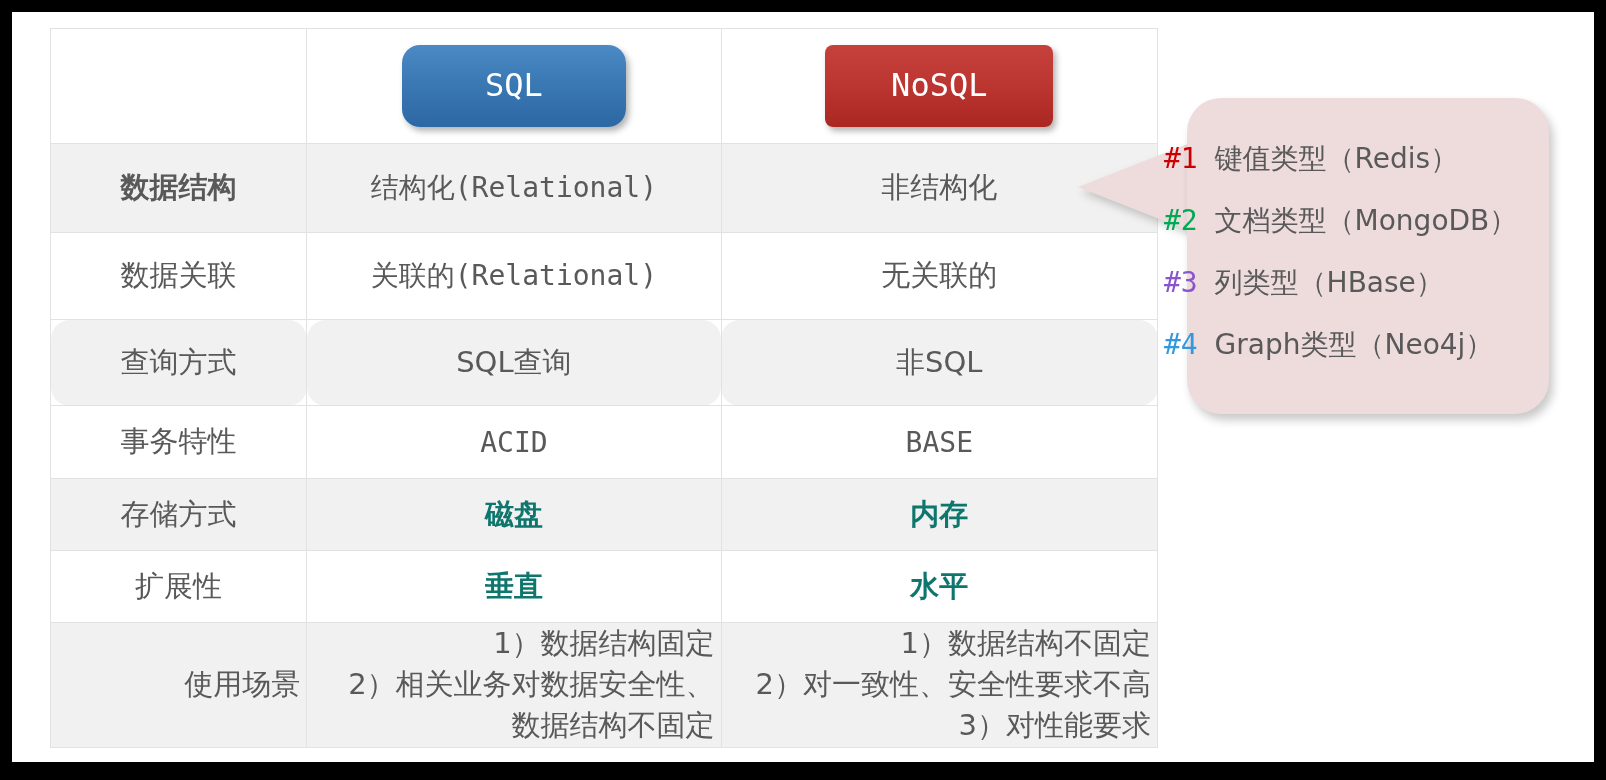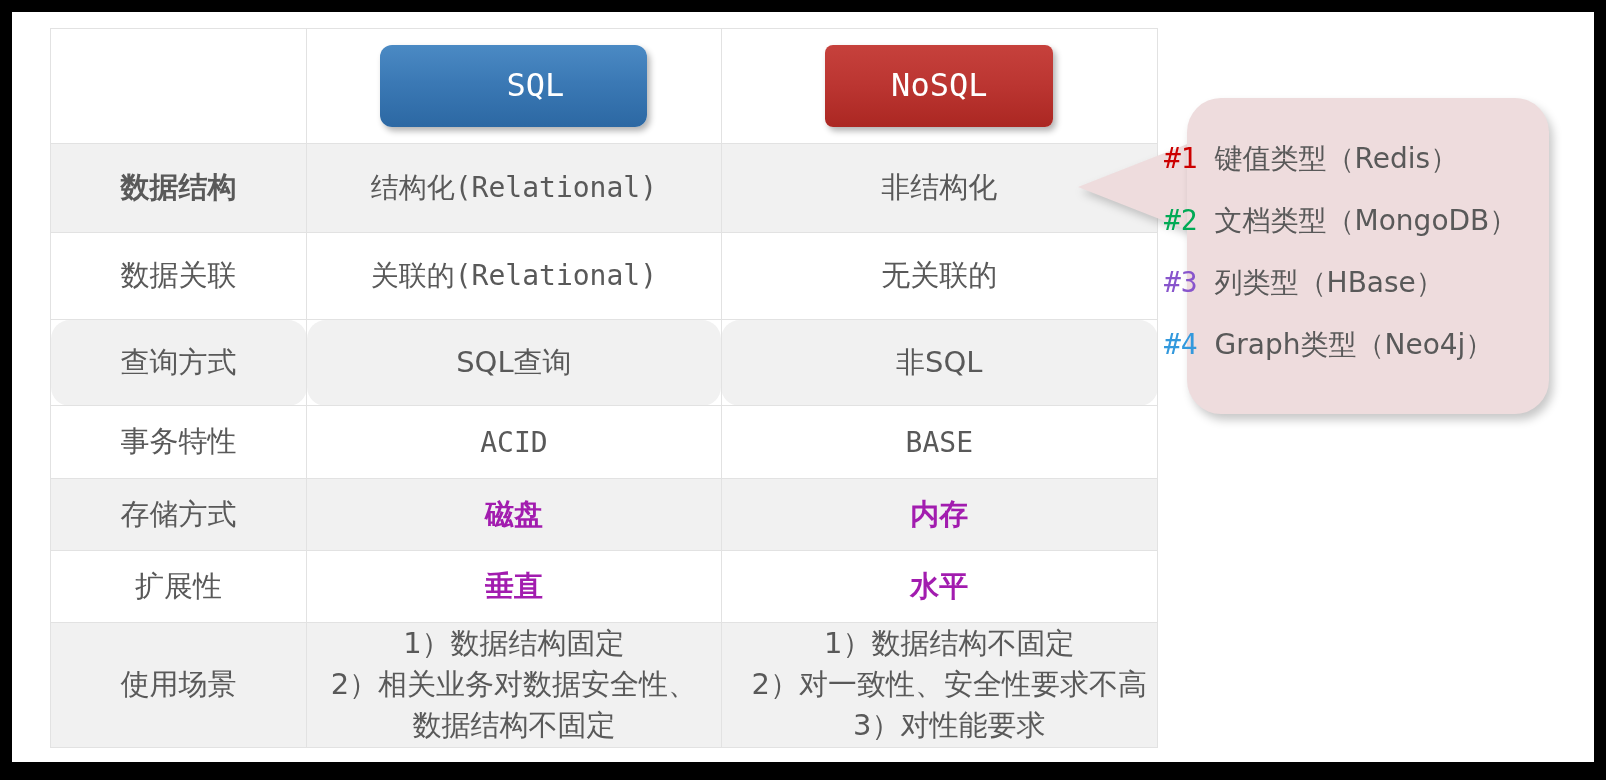--- a/index.html
+++ b/index.html
@@ -53,48 +53,47 @@
   col.c-nosql { width: 436px; }
 
   tr.alt td { background: #f1f1f1; }
   tr.plain td { background: #ffffff; }
 
   td.key {
     color: #1c1c1c;
     font-size: 30px;
   }
   td.key.bold { font-weight: bold; }
-  td.val.strong { color: #a21caf; font-weight: bold; }
+  td.val.strong { color: #0f766e; font-weight: bold; }
   td.val.mono   { font-family: "DejaVu Sans Mono", "Liberation Mono", monospace; font-size: 28px; }
 
   tr.r-head td { height: 114px; background:#ffffff; }
   tr.r1 td { height: 88px; }
   tr.r2 td { height: 86px; }
   tr.r3 td { height: 85px; border-radius: 19px; }
   tr.r4 td { height: 72px; }
   tr.r5 td { height: 71px; margin-top: 6px; }
   tr.r6 td { height: 71px; }
-  tr.r7 td { height: 120px; }
+  tr.r7 td { height: 120px; text-align: right; }
 
   
   .pill {
     display: inline-block;
     color: #ffffff;
     text-align: center;
     line-height: 1;
     padding: 24px 0 26px;
     width: 224px;
     font-size: 32px;
     font-family: "DejaVu Sans Mono", "Liberation Mono", monospace;
     box-shadow: 3px 4px 6px rgba(0,0,0,0.30);
   }
   .pill.sql {
     background: linear-gradient(to bottom, #4b8ac4 0%, #3b79b5 45%, #2c68a3 100%);
-    border-radius: 12px;
-    padding-left: 43px;
+    border-radius: 18px;
   }
   .pill.nosql {
     background: linear-gradient(to bottom, #c6413c 0%, #bb3531 50%, #ab2722 100%);
     border-radius: 8px;
     width: 228px;
   }
 
   
   td.multi {
     text-align: left;

